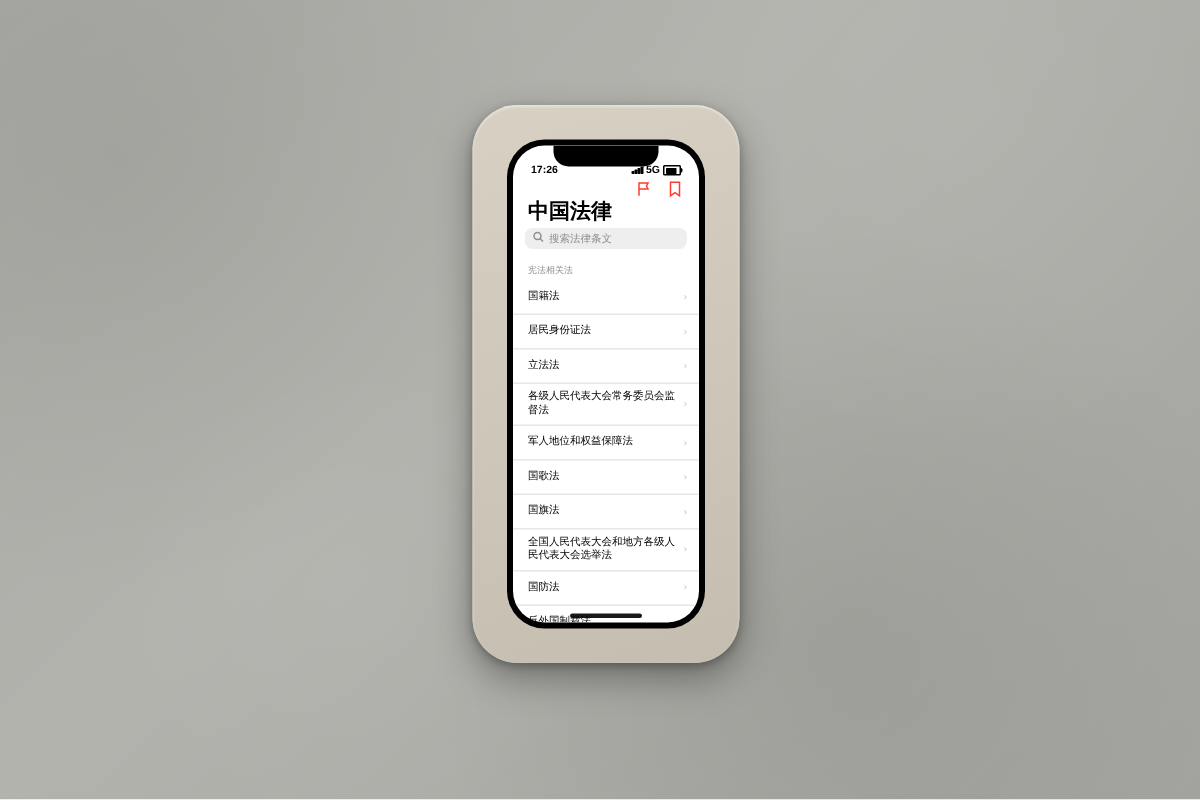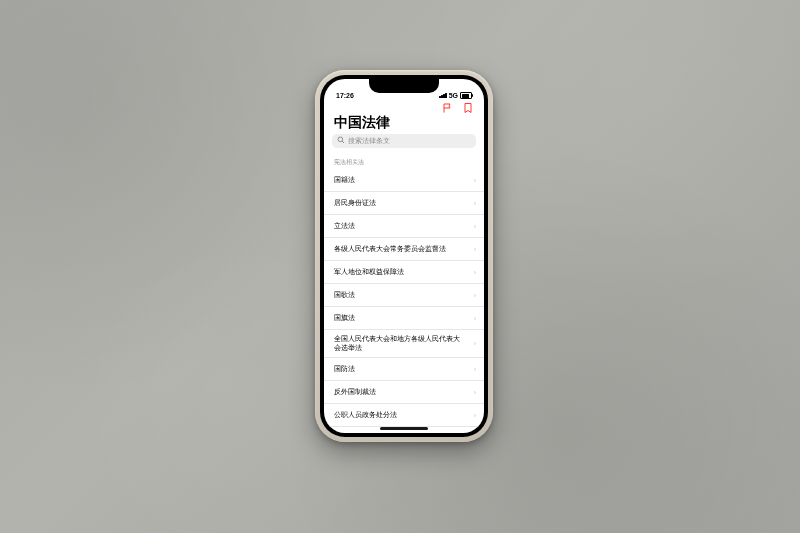--- a/index.html
+++ b/index.html
@@ -17,21 +17,21 @@
   .phone-case{
     position:absolute;
     left:315px; top:70px;
     width:178px; height:372px;
     background:linear-gradient(160deg,#d8d1c3 0%, #c5bdaf 100%);
     border-radius:30px;
     box-shadow:
       0 10px 25px rgba(0,0,0,0.35),
       0 2px 6px rgba(0,0,0,0.25),
       inset 0 1px 2px rgba(255,255,255,0.5);
-    padding:5px;
+    padding:23px;
     box-sizing:border-box;
   }
   .phone-bezel{
     width:100%;height:100%;
     background:#000;
     border-radius:25px;
     padding:4px;
     box-sizing:border-box;
     position:relative;
   }

